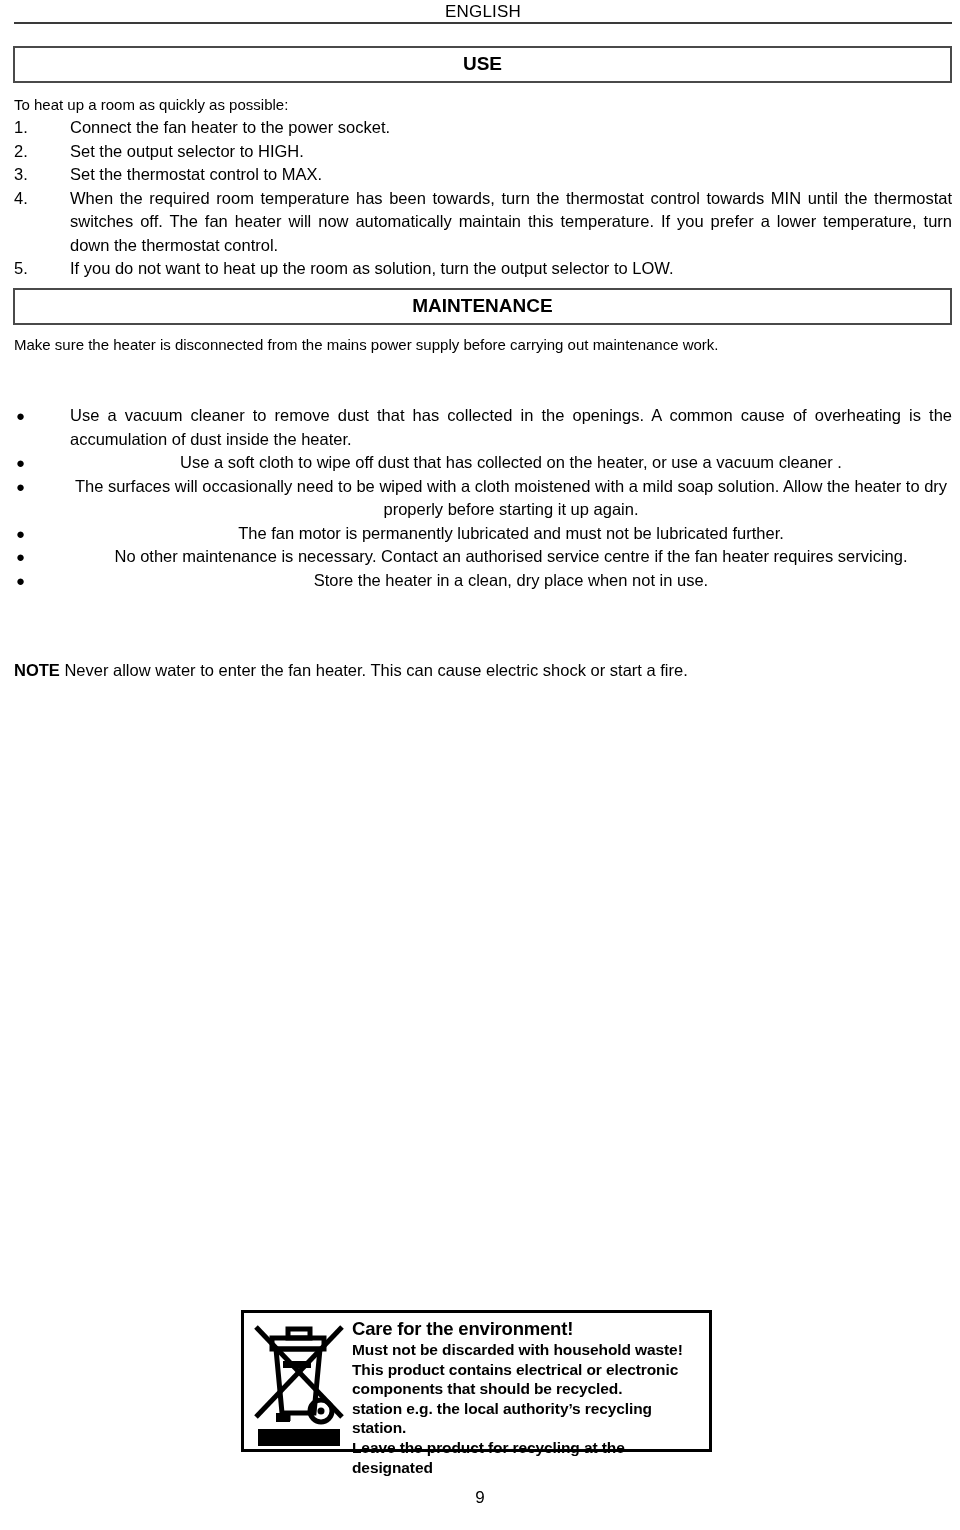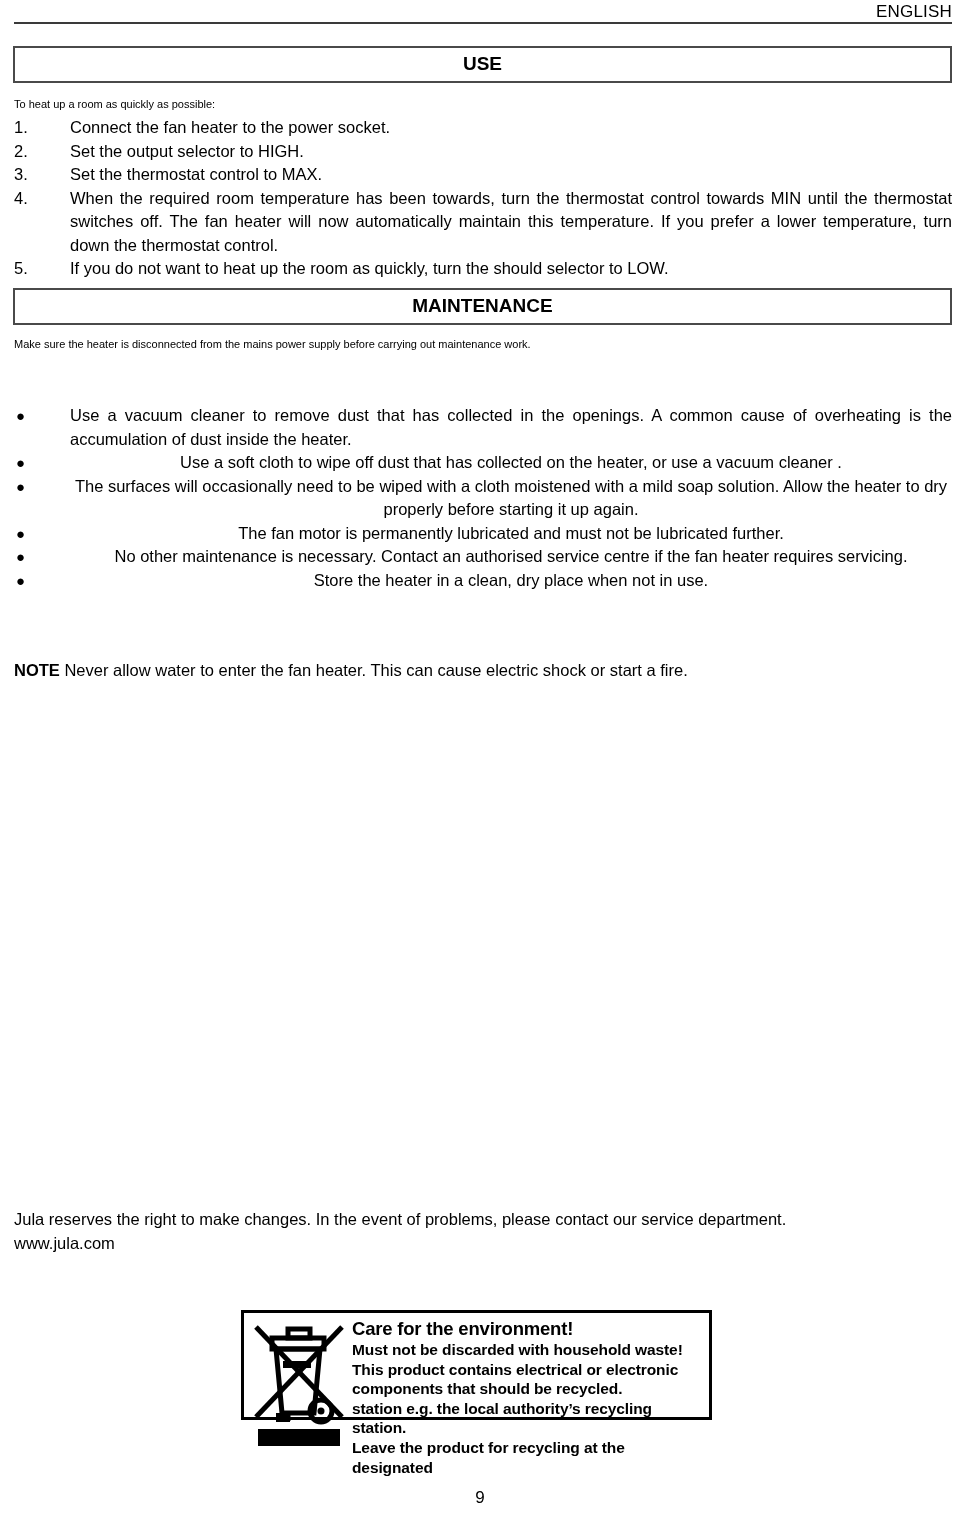--- a/index.html
+++ b/index.html
@@ -23,21 +23,21 @@
     height: 1530px;
     padding: 0;
   }
 
   
   .header-lang {
     position: absolute;
     top: 2px;
     left: 14px;
     width: 938px;
-    text-align: right;
+    text-align: center;
     font-size: 17px;
     line-height: 20px;
     letter-spacing: 0.2px;
   }
   .header-rule {
     position: absolute;
     top: 22px;
     left: 14px;
     width: 938px;
     height: 0;
@@ -58,21 +58,21 @@
     padding: 5px 0 6px 0;
   }
   #use-box  { top: 46px; }
   #maint-box { top: 288px; }
 
   
   .body-text {
     position: absolute;
     left: 14px;
     width: 936px;
-    font-size: 11px;
+    font-size: 15px;
     line-height: 23.5px;
   }
 
   
   #intro-line { top: 93px; }
 
   
   .num-list {
     position: absolute;
     left: 14px;
@@ -152,21 +152,21 @@
     line-height: 23.5px;
   }
   #footer-para .nojust { text-align: left; display: block; }
 
   
   .env-box {
     position: absolute;
     left: 241px;
     top: 1310px;
     width: 471px;
-    height: 110px;
+    height: 142px;
     border: 3px solid #000000;
     background: #ffffff;
     display: flex;
     align-items: stretch;
   }
   .env-icon {
     flex: 0 0 104px;
     position: relative;
     padding: 4px 0 0 6px;
   }
@@ -223,21 +223,21 @@
     <div class="num-item">
       <span class="num-marker">3.</span>
       <span class="num-text nojust">Set the thermostat control to MAX.</span>
     </div>
     <div class="num-item">
       <span class="num-marker">4.</span>
       <span class="num-text">When the required room temperature has been towards, turn the thermostat control towards MIN until the thermostat switches off. The fan heater will now automatically maintain this temperature. If you prefer a lower temperature, turn down the thermostat control.</span>
     </div>
     <div class="num-item">
       <span class="num-marker">5.</span>
-      <span class="num-text nojust">If you do not want to heat up the room as quickly, turn the should selector to LOW.</span>
+      <span class="num-text nojust">If you do not want to heat up the room as solution, turn the output selector to LOW.</span>
     </div>
   </div>
 
   <div class="section-box" id="maint-box">MAINTENANCE</div>
 
   <div class="body-text" id="maint-intro">Make sure the heater is disconnected from the mains power supply before carrying out maintenance work.</div>
 
   <div class="bullet-list">
     <div class="bullet-item">
       <span class="bullet-marker">●</span>
@@ -260,21 +260,20 @@
       <span class="bullet-text nojust">No other maintenance is necessary. Contact an authorised service centre if the fan heater requires servicing.</span>
     </div>
     <div class="bullet-item">
       <span class="bullet-marker">●</span>
       <span class="bullet-text nojust">Store the heater in a clean, dry place when not in use.</span>
     </div>
   </div>
 
   <div class="body-text" id="note-line"><span class="note-label">NOTE</span><span> Never allow water to enter the fan heater. This can cause electric shock or start a fire.</span></div>
 
-  <div class="body-text" id="footer-para"><span>Jula reserves the right to make changes. In the event of problems, please contact our service department.</span><span class="nojust">www.jula.com</span></div>
 
   <div class="env-box">
     <div class="env-icon">
       <svg width="98" height="132" viewBox="0 0 98 132" xmlns="http://www.w3.org/2000/svg">
 
         <g fill="none" stroke="#000" stroke-width="5">
           <path d="M26 32 L32 96 L64 96 L70 32 Z"></path>
           <rect x="22" y="21" width="52" height="11"></rect>
           <rect x="38" y="12" width="22" height="9"></rect>
         </g>

